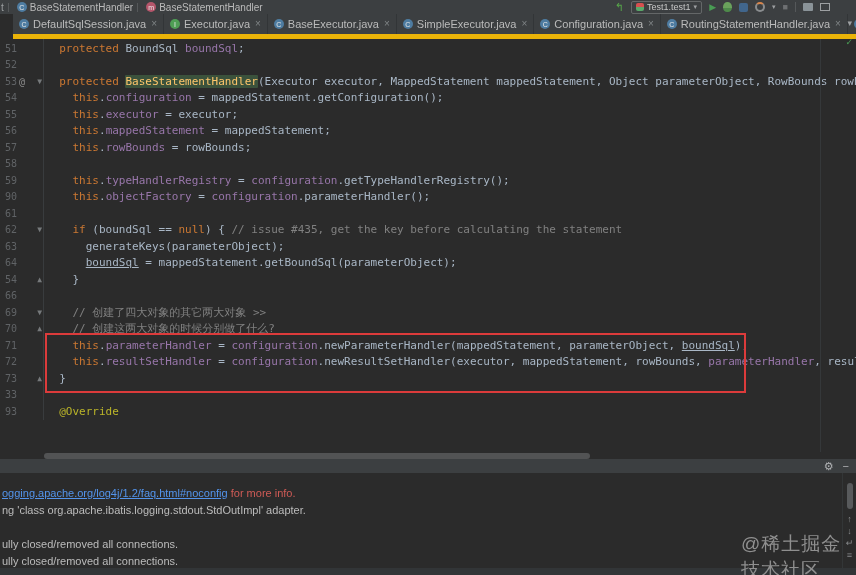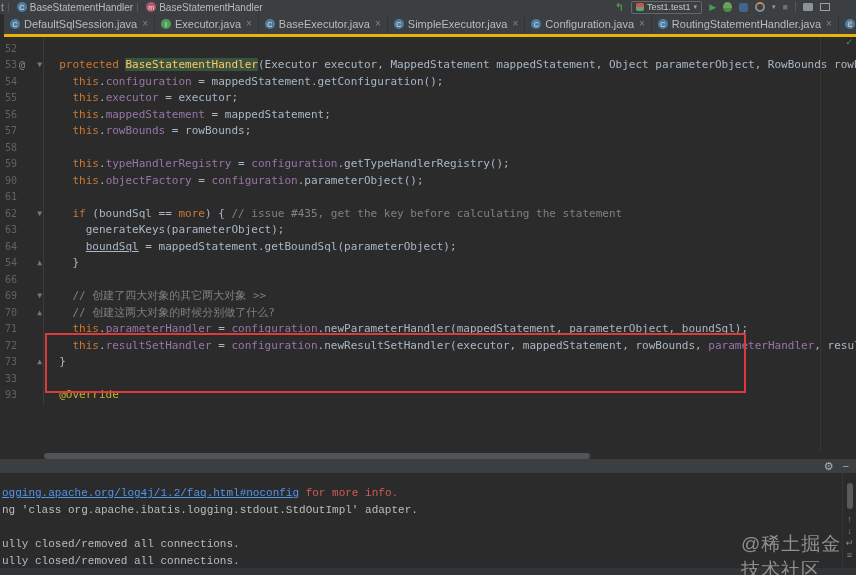--- a/index.html
+++ b/index.html
@@ -27,22 +27,22 @@
               background:linear-gradient(180deg,#6aa25c 60%,#4e8a4a 60%)}
   .coverage-icon{width:9px;height:9px;background:#41668c;border-radius:2px}
   .profiler-icon{width:10px;height:10px;border-radius:50%;border:2px solid #8a8d8f;
                  border-top-color:#d8864c;box-sizing:border-box}
   .stop-icon{color:#6e7072;font-size:9px}
   .vsep{width:1px;height:10px;background:#55585a}
   .folder-icon{width:10px;height:8px;background:#8a9398;border-radius:1px}
   .toolwin-icon{width:10px;height:8px;border:1px solid #9da0a2;box-sizing:border-box}
 
   
-  .tabbar{position:absolute;top:14px;left:4px;right:0;height:20px;background:#3c3f41;display:flex;
-          font-size:11px;color:#bbbbbb;border-bottom:3px solid #eab308;z-index:3}
+  .tabbar{position:absolute;top:14px;left:13px;right:0;height:20px;background:#3c3f41;display:flex;
+          font-size:11px;color:#bbbbbb;border-bottom:5px solid #eab308;z-index:3}
   .tab{display:flex;align-items:center;padding:0 6px;border-right:1px solid #323537;height:20px;
        white-space:nowrap;flex:0 0 auto}
   .tab .tico{width:10px;height:10px;border-radius:50%;font-size:7px;display:inline-flex;
              align-items:center;justify-content:center;color:#e8e8e8;margin-right:4px}
   .tab .tico.i-class{background:#4e7ca1}
   .tab .tico.i-interface{background:#4f9e55}
   .tab .close{margin-left:5px;color:#7f8486;font-size:10px;line-height:10px}
   .tab-overflow{position:absolute;right:4px;top:4px;color:#9da0a2;font-size:9px}
 
   
@@ -71,21 +71,21 @@
   .red-code{position:absolute;left:45px;top:333px;width:697px;height:56px;
             border:2px solid #dc3b3b;z-index:6;pointer-events:none}
 
   
   .console-head{position:absolute;top:459px;left:0;right:0;height:14px;background:#3c3f41;
                 display:flex;align-items:center;justify-content:flex-end;gap:9px;
                 padding-right:7px;color:#afb1b3;font-size:11px;z-index:2}
   .gear-g{font-size:11px;line-height:11px}
   .min-g{font-size:11px;line-height:11px}
   .console{position:absolute;top:473px;left:0;right:14px;height:95px;background:#2b2b2b;
-           font-family:Liberation Mono, monospace;font-size:11px;
+           font-family:Liberation Sans, sans-serif;font-size:11px;
            color:#bcbcbc;overflow:hidden;padding:12px 0 0 2px;box-sizing:border-box}
   .cline{height:17px;line-height:17px;white-space:pre}
   .sg-link{color:#5394ec;text-decoration:underline}
   .sg-err{color:#cf5b56}
   .sg-std{color:#bcbcbc}
   .watermark{position:absolute;top:531px;left:741px;font-size:19px;color:#8f8f8f;z-index:3;
              font-family:"Liberation Sans",sans-serif;letter-spacing:1px}
   .conright{position:absolute;top:473px;right:0;width:14px;height:95px;display:flex;
             flex-direction:column;align-items:center;color:#87898b;font-size:9px;gap:2px;
             padding-top:10px;box-sizing:border-box;border-left:1px solid #333637;background:#2b2b2b}
@@ -161,31 +161,32 @@
       <span class="tico i-class">C</span>
       <span>PreparedStatementHandler.java</span>
     </div>
   </div>
 <span class="tab-overflow" style="position:absolute;right:4px;top:18px;z-index:4;color:#9da0a2;font-size:9px">▾</span>
 
 <div class="editor">
   <div class="guide"></div>
   <div id="code">
       <div class="crow"><div class="gut"><span class="lnn">50</span></div><div class="ctext"></div></div>
+      <div class="crow"><div class="gut"><span class="lnn">51</span></div><div class="ctext"><span class="sg-d">  </span><span class="sg-k">protected</span><span class="sg-d"> BoundSql </span><span class="sg-f">boundSql</span><span class="sg-d">;</span></div></div>
       <div class="crow"><div class="gut"><span class="lnn">52</span></div><div class="ctext"></div></div>
       <div class="crow"><div class="gut"><span class="lnn">53</span><span class="gann">@</span><span class="gfold">▼</span></div><div class="ctext"><span class="sg-d">  </span><span class="sg-k">protected</span><span class="sg-d"> </span><span class="sg-m">BaseStatementHandler</span><span class="sg-d">(Executor executor, MappedStatement mappedStatement, Object parameterObject, RowBounds rowBou</span></div></div>
       <div class="crow"><div class="gut"><span class="lnn">54</span></div><div class="ctext"><span class="sg-d">    </span><span class="sg-k">this</span><span class="sg-d">.</span><span class="sg-f">configuration</span><span class="sg-d"> = mappedStatement.getConfiguration();</span></div></div>
       <div class="crow"><div class="gut"><span class="lnn">55</span></div><div class="ctext"><span class="sg-d">    </span><span class="sg-k">this</span><span class="sg-d">.</span><span class="sg-f">executor</span><span class="sg-d"> = executor;</span></div></div>
       <div class="crow"><div class="gut"><span class="lnn">56</span></div><div class="ctext"><span class="sg-d">    </span><span class="sg-k">this</span><span class="sg-d">.</span><span class="sg-f">mappedStatement</span><span class="sg-d"> = mappedStatement;</span></div></div>
       <div class="crow"><div class="gut"><span class="lnn">57</span></div><div class="ctext"><span class="sg-d">    </span><span class="sg-k">this</span><span class="sg-d">.</span><span class="sg-f">rowBounds</span><span class="sg-d"> = rowBounds;</span></div></div>
       <div class="crow"><div class="gut"><span class="lnn">58</span></div><div class="ctext"></div></div>
       <div class="crow"><div class="gut"><span class="lnn">59</span></div><div class="ctext"><span class="sg-d">    </span><span class="sg-k">this</span><span class="sg-d">.</span><span class="sg-f">typeHandlerRegistry</span><span class="sg-d"> = </span><span class="sg-f">configuration</span><span class="sg-d">.getTypeHandlerRegistry();</span></div></div>
-      <div class="crow"><div class="gut"><span class="lnn">90</span></div><div class="ctext"><span class="sg-d">    </span><span class="sg-k">this</span><span class="sg-d">.</span><span class="sg-f">objectFactory</span><span class="sg-d"> = </span><span class="sg-f">configuration</span><span class="sg-d">.parameterObject();</span></div></div>
+      <div class="crow"><div class="gut"><span class="lnn">90</span></div><div class="ctext"><span class="sg-d">    </span><span class="sg-k">this</span><span class="sg-d">.</span><span class="sg-f">objectFactory</span><span class="sg-d"> = </span><span class="sg-f">configuration</span><span class="sg-d">.parameterHandler();</span></div></div>
       <div class="crow"><div class="gut"><span class="lnn">61</span></div><div class="ctext"></div></div>
-      <div class="crow"><div class="gut"><span class="lnn">62</span><span class="gfold">▼</span></div><div class="ctext"><span class="sg-d">    </span><span class="sg-k">if</span><span class="sg-d"> (boundSql == </span><span class="sg-k">more</span><span class="sg-d">) { </span><span class="sg-c">// issue #435, get the key before calculating the statement</span></div></div>
+      <div class="crow"><div class="gut"><span class="lnn">62</span><span class="gfold">▼</span></div><div class="ctext"><span class="sg-d">    </span><span class="sg-k">if</span><span class="sg-d"> (boundSql == </span><span class="sg-k">null</span><span class="sg-d">) { </span><span class="sg-c">// issue #435, get the key before calculating the statement</span></div></div>
       <div class="crow"><div class="gut"><span class="lnn">63</span></div><div class="ctext"><span class="sg-d">      generateKeys(parameterObject);</span></div></div>
       <div class="crow"><div class="gut"><span class="lnn">64</span></div><div class="ctext"><span class="sg-d">      </span><span class="sg-u">boundSql</span><span class="sg-d"> = mappedStatement.getBoundSql(parameterObject);</span></div></div>
       <div class="crow"><div class="gut"><span class="lnn">54</span><span class="gfold">▲</span></div><div class="ctext"><span class="sg-d">    }</span></div></div>
       <div class="crow"><div class="gut"><span class="lnn">66</span></div><div class="ctext"></div></div>
       <div class="crow"><div class="gut"><span class="lnn">69</span><span class="gfold">▼</span></div><div class="ctext"><span class="sg-d">    </span><span class="sg-c">// 创建了四大对象的其它两大对象 &gt;&gt;</span></div></div>
       <div class="crow"><div class="gut"><span class="lnn">70</span><span class="gfold">▲</span></div><div class="ctext"><span class="sg-d">    </span><span class="sg-c">// 创建这两大对象的时候分别做了什么?</span></div></div>
       <div class="crow"><div class="gut"><span class="lnn">71</span></div><div class="ctext"><span class="sg-d">    </span><span class="sg-k">this</span><span class="sg-d">.</span><span class="sg-f">parameterHandler</span><span class="sg-d"> = </span><span class="sg-f">configuration</span><span class="sg-d">.newParameterHandler(mappedStatement, parameterObject, </span><span class="sg-u">boundSql</span><span class="sg-d">);</span></div></div>
       <div class="crow"><div class="gut"><span class="lnn">72</span></div><div class="ctext"><span class="sg-d">    </span><span class="sg-k">this</span><span class="sg-d">.</span><span class="sg-f">resultSetHandler</span><span class="sg-d"> = </span><span class="sg-f">configuration</span><span class="sg-d">.newResultSetHandler(executor, mappedStatement, rowBounds, </span><span class="sg-f">parameterHandler</span><span class="sg-d">, resultH</span></div></div>
       <div class="crow"><div class="gut"><span class="lnn">73</span><span class="gfold">▲</span></div><div class="ctext"><span class="sg-d">  }</span></div></div>
       <div class="crow"><div class="gut"><span class="lnn">33</span></div><div class="ctext"></div></div>

